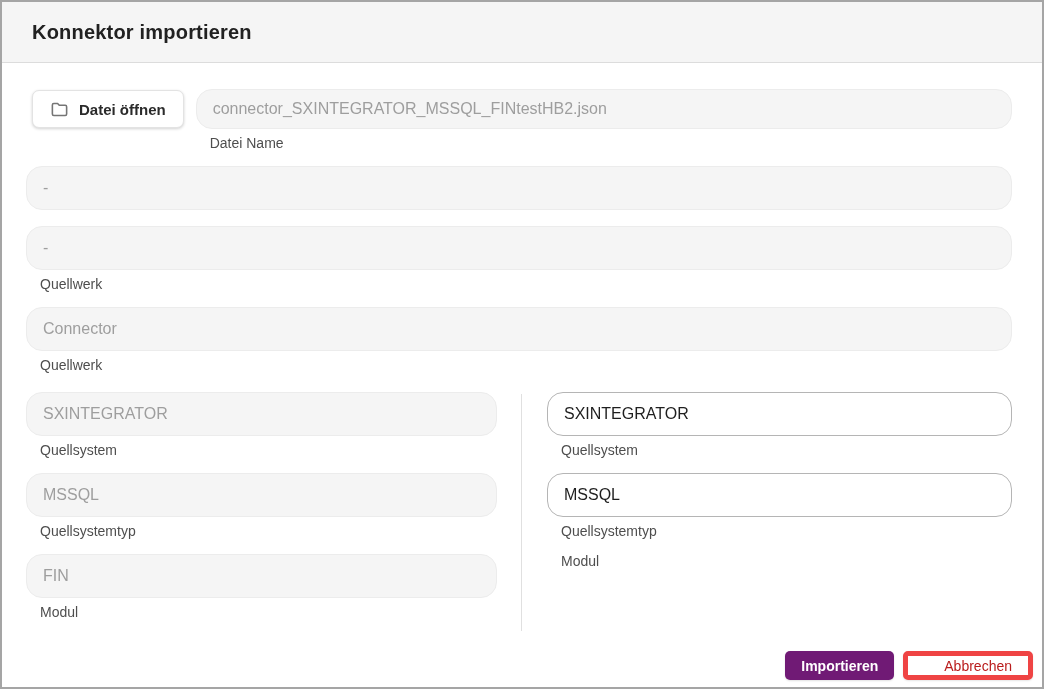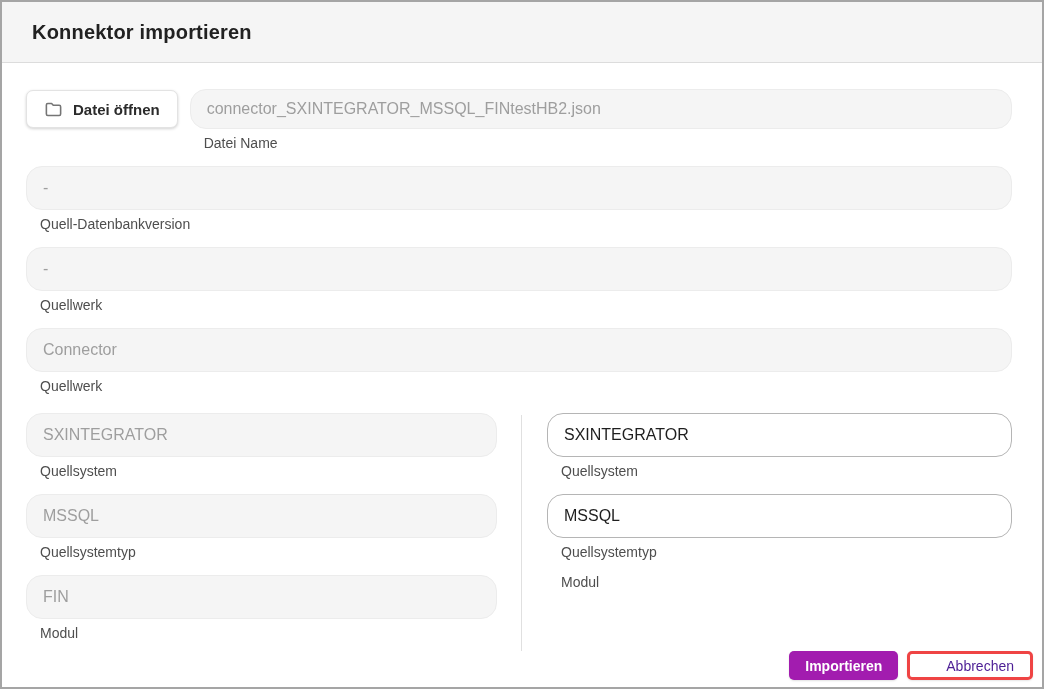--- a/index.html
+++ b/index.html
@@ -33,21 +33,21 @@
   .file-row { display: flex; align-items: flex-start; gap: 12px; margin-bottom: 16px; }
   .open-file-btn {
     height: 38px; margin-top: 1px;
     display: inline-flex; align-items: center; gap: 10px;
     padding: 0 17px;
     background: #ffffff;
     border: 1px solid #e3e3e3;
     border-radius: 7px;
     box-shadow: 0 1px 3px rgba(0,0,0,.18);
     font-family: inherit; font-size: 15px; font-weight: 700; color: #2b2b2b;
-    cursor: pointer; white-space: nowrap;
+    cursor: pointer; white-space: nowrap; margin-left: 6px;
   }
   .open-file-btn svg { display: block; }
   .field-group { margin-bottom: 16px; }
   .field-group.grow { flex: 1 1 auto; margin-bottom: 0; }
   .field-input {
     display: block; width: 100%; height: 44px;
     padding: 0 16px;
     font-family: inherit; font-size: 16px;
     border-radius: 16px;
     outline: none;
@@ -84,27 +84,27 @@
     padding: 0 9px 7px 0;
   }
   .btn {
     height: 29px; padding: 0 16px;
     border-radius: 5px;
     font-family: inherit; font-size: 14px;
     cursor: pointer;
     display: inline-flex; align-items: center; justify-content: center;
   }
   .btn-import {
-    background: #a21caf; border: none;
+    background: #701a75; border: none;
     color: #ffffff; font-weight: 700;
     box-shadow: 0 1px 2px rgba(0,0,0,.12);
   }
   .btn-cancel {
-    background: #ffffff; border: 3px solid #ef4444;
-    color: #4c1d95; font-weight: 500;
+    background: #ffffff; border: 5px solid #ef4444;
+    color: #b91c1c; font-weight: 500;
     box-shadow: 0 1px 2px rgba(0,0,0,.10);
     padding-left: 36px;
   }
 </style>
 </head>
 <body>
 
 <div class="dialog">
 
   <div class="dialog-header">
@@ -124,21 +124,20 @@
       </button>
 
       <div class="field-group grow">
         <input class="field-input readonly" type="text" disabled="" value="connector_SXINTEGRATOR_MSSQL_FINtestHB2.json" style="">
         <div class="field-label">Datei Name</div>
       </div>
     </div>
 
     <div class="field-group">
       <input class="field-input readonly" type="text" disabled="" value="-" style="">
-      <div class="field-label">Quell-Datenbankversion</div>
     </div>
 
     <div class="field-group">
       <input class="field-input readonly" type="text" disabled="" value="-" style="">
       <div class="field-label">Quellwerk</div>
     </div>
 
     <div class="field-group">
       <input class="field-input readonly" type="text" disabled="" value="Connector" style="">
       <div class="field-label">Quellwerk</div>

